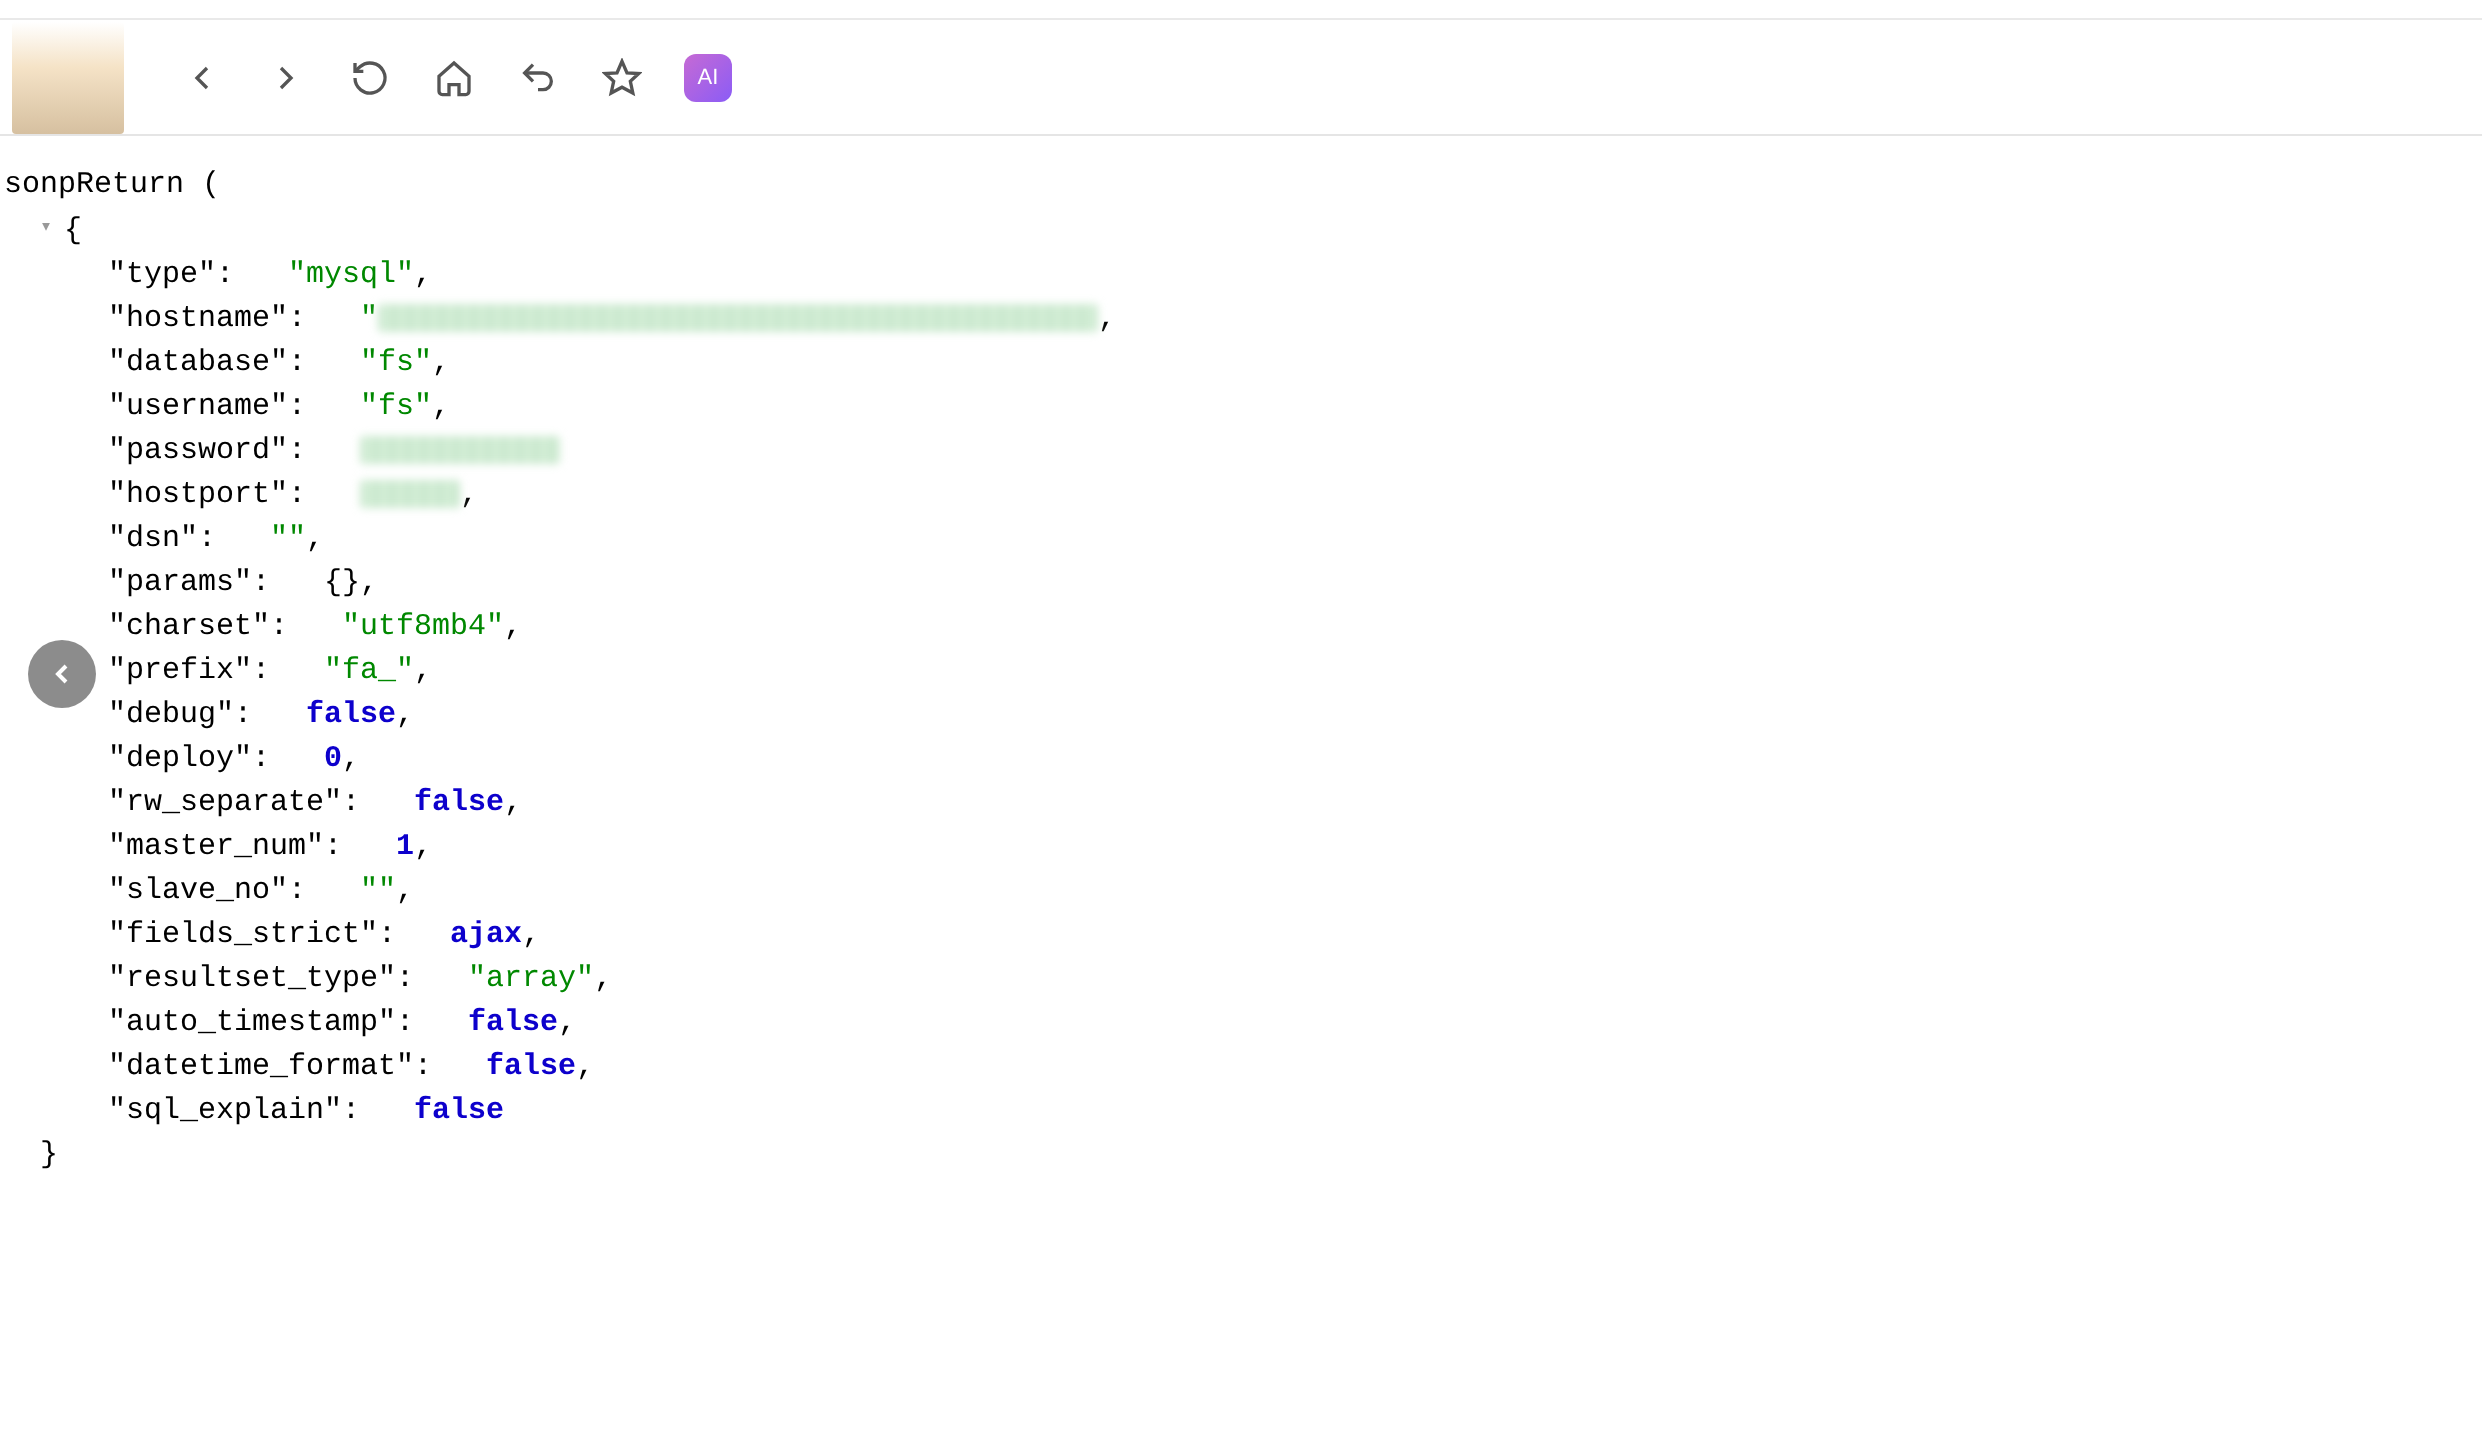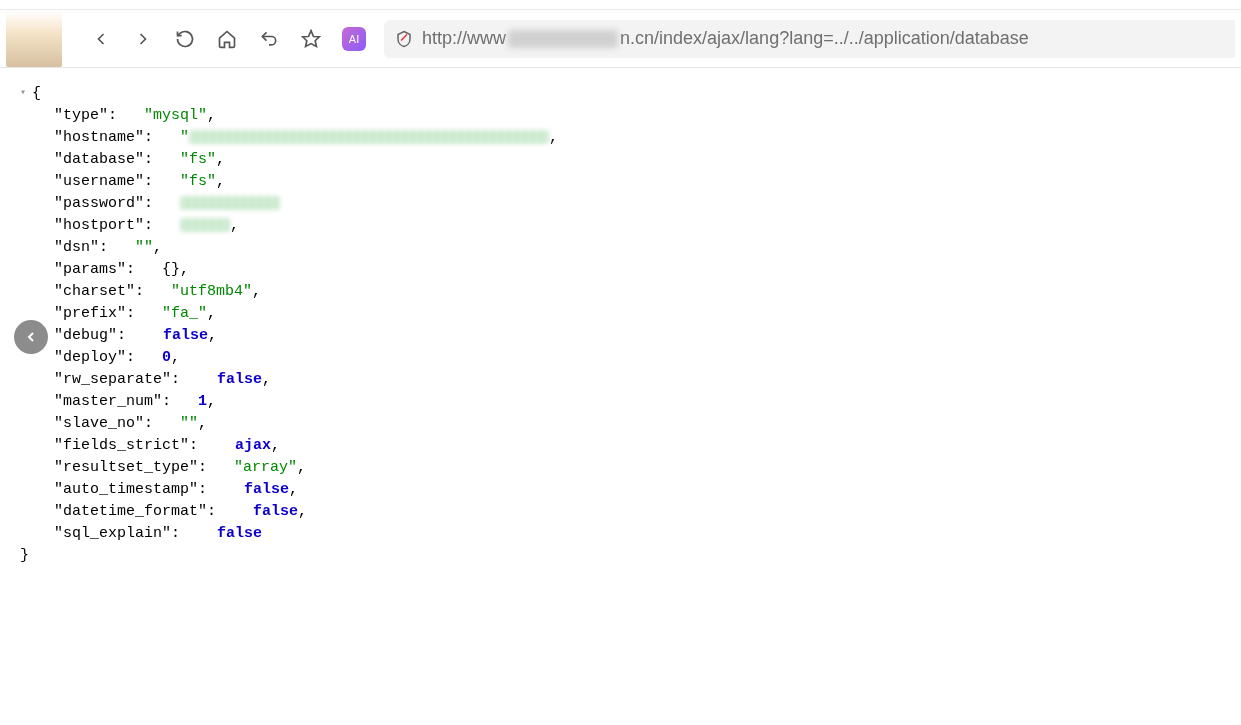--- a/index.html
+++ b/index.html
@@ -99,21 +99,21 @@
       font-size: 15px;
       line-height: 22px;
       padding: 14px 2px 2px 2px;
       color: #000;
     }
     .line { white-space: pre; }
     .indent1 { padding-left: 18px; }
     .indent2 { padding-left: 52px; }
     .key { color: #000; }
     .str { color: #008800; }
-    .kw { color: #0d00cc; font-weight: bold; margin-left: 10px; }
+    .kw { color: #0d00cc; font-weight: bold; }
     .num { color: #0d00cc; font-weight: bold; }
     .obscured {
       display: inline-block;
       vertical-align: middle;
       background: repeating-linear-gradient(90deg, #c7e6cb 0px, #d6f0d9 4px, #c7e6cb 8px);
       filter: blur(2px);
       height: 14px;
       border-radius: 2px;
     }
     .obscured.w1 { width: 360px; }
@@ -181,36 +181,24 @@
       </svg>
   </div>
   <div class="nav-btn">
     <svg viewBox="0 0 24 24" fill="none" stroke="#555" stroke-width="2">
         <polygon points="12 2 15 9 22 9.3 17 14 18.5 21 12 17.5 5.5 21 7 14 2 9.3 9 9"></polygon>
       </svg>
   </div>
 
   <div class="ai-badge">AI</div>
 
-  <div class="address-bar">
-    <div class="shield-icon">
-      <svg viewBox="0 0 24 24" fill="none" stroke="#666" stroke-width="2">
-          <path d="M12 2l8 4v6c0 5-3.5 9-8 10-4.5-1-8-5-8-10V6l8-4z"></path>
-          <line x1="8" y1="14" x2="16" y2="6" stroke="#d63333"></line>
-        </svg>
-    </div>
-    <div class="url">
-      <span>http://www</span>
-      <span class="url-obscured"></span>
-      <span>n.cn/index/ajax/lang?lang=../../application/database</span>
-    </div>
-  </div>
 </div>
 
 <div class="content">
+  <div class="line">sonpReturn (</div>
   <div class="line indent1"><span class="fold-caret">▾</span><span>{</span></div>
   <div id="lines">
       <div class="line indent2"><span class="key">"type"</span>:   <span class="str">"mysql"</span><span>,</span></div>
       <div class="line indent2"><span class="key">"hostname"</span>:   <span class="str">"</span><span class="obscured w1"></span><span>,</span></div>
       <div class="line indent2"><span class="key">"database"</span>:   <span class="str">"fs"</span><span>,</span></div>
       <div class="line indent2"><span class="key">"username"</span>:   <span class="str">"fs"</span><span>,</span></div>
       <div class="line indent2"><span class="key">"password"</span>:   <span class="obscured w2"></span><span></span></div>
       <div class="line indent2"><span class="key">"hostport"</span>:   <span class="obscured w3"></span><span>,</span></div>
       <div class="line indent2"><span class="key">"dsn"</span>:   <span class="str">""</span><span>,</span></div>
       <div class="line indent2"><span class="key">"params"</span>:   <span>{}</span><span>,</span></div>

